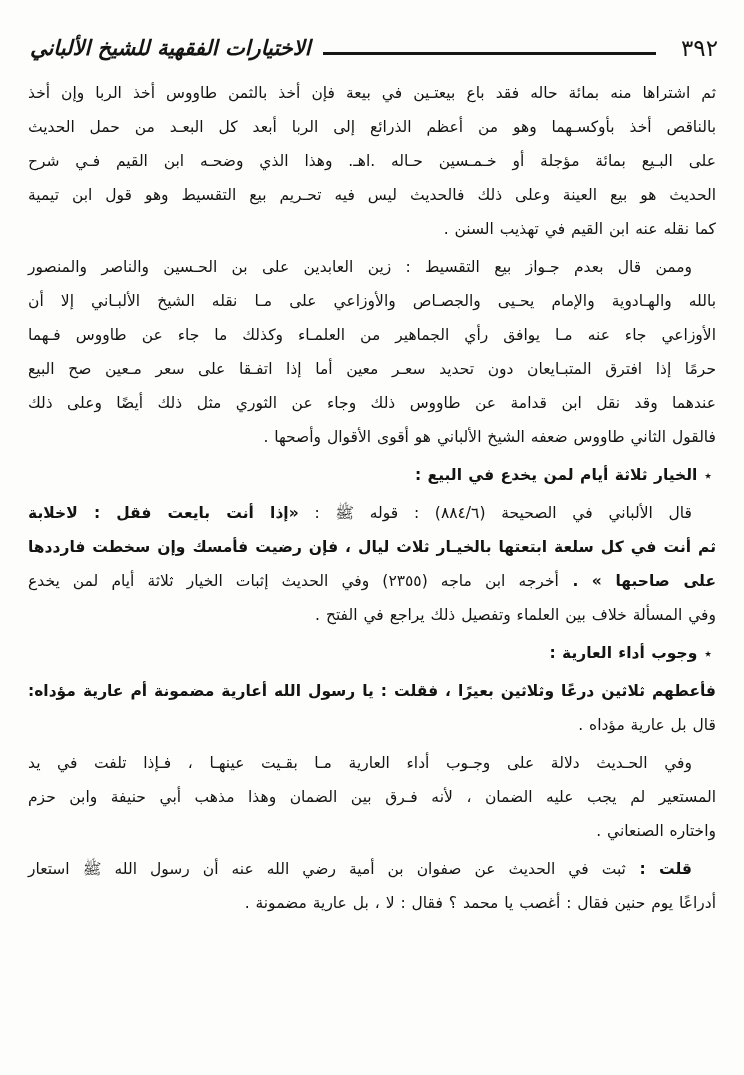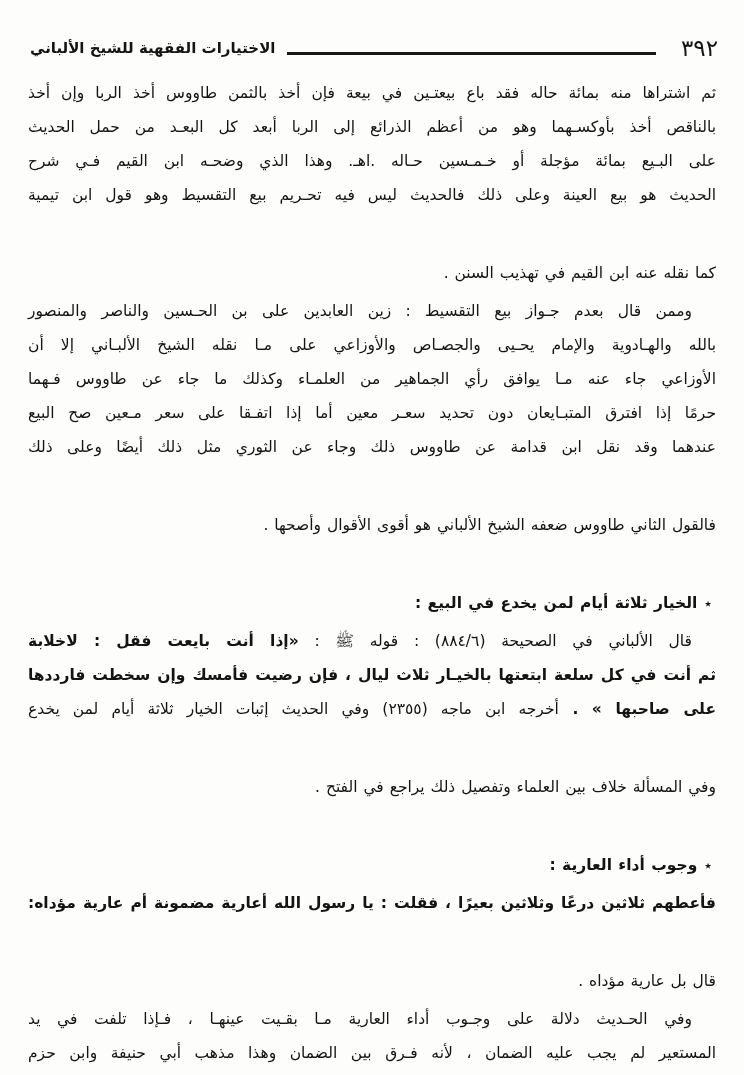--- a/index.html
+++ b/index.html
@@ -32,42 +32,42 @@
     margin-left: 9px;
   }
   .header-rule {
     flex: 1;
     height: 3px;
     background: #161616;
     margin: 10px 16px 0 12px;
   }
   .book-title {
     margin: 0;
-    font-size: 15px;
+    font-size: 21px;
     font-weight: bold;
     white-space: nowrap;
     line-height: 24px;
+    font-style: italic;
   }
   
   .content {
     margin-top: 16px;
     padding: 0 28px;
     font-size: 15.5px;
     line-height: 34px;
   }
   .para { margin: 4px 0 0 0; }
   .line {
     text-align: justify;
     text-align-last: justify;
     word-spacing: 1px;
   }
   .line.last {
     text-align: right;
     text-align-last: right;
-    margin-top: 44px;
   }
   .line.indent { padding-right: 24px; }
   .heading {
     margin-top: 4px;
     font-weight: bold;
     padding-right: 4px;
   }
   .heading .marker { margin-left: 7px; font-size: 14px; }
   .b { font-weight: bold; }
 </style>
@@ -124,15 +124,21 @@
       <div class="line b">فأعطهم ثلاثين درعًا وثلاثين بعيرًا ، فقلت : يا رسول الله أعارية مضمونة أم عارية مؤداه:</div>
       <div class="line last">قال بل عارية مؤداه .</div>
     </div>
 
     <div class="para">
       <div class="line indent">وفي الحـديث دلالة على وجـوب أداء العارية مـا بقـيت عينهـا ، فـإذا تلفت في يد</div>
       <div class="line">المستعير لم يجب عليه الضمان ، لأنه فـرق بين الضمان وهذا مذهب أبي حنيفة وابن حزم</div>
       <div class="line last">واختاره الصنعاني .</div>
     </div>
 
+    <div class="para">
+      <div class="line indent">
+        <span class="b">قلت : </span><span>ثبت في الحديث عن صفوان بن أمية رضي الله عنه أن رسول الله ﷺ استعار</span>
+      </div>
+      <div class="line last">أدراعًا يوم حنين فقال : أغصب يا محمد ؟ فقال : لا ، بل عارية مضمونة .</div>
+    </div>
 
   </main>
 </div>
 
 </body></html>

